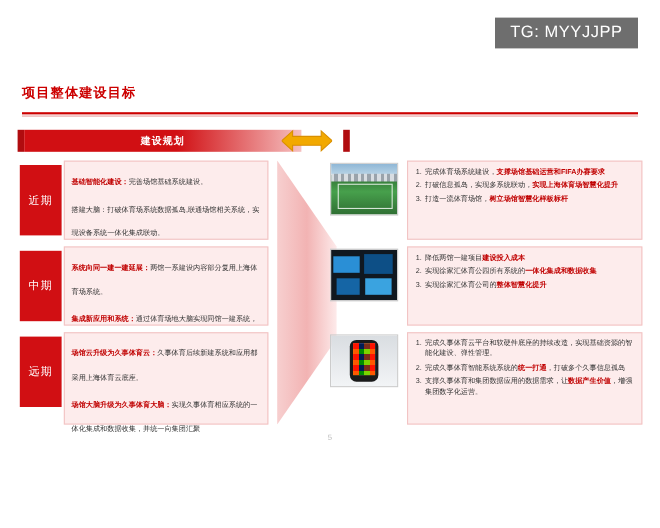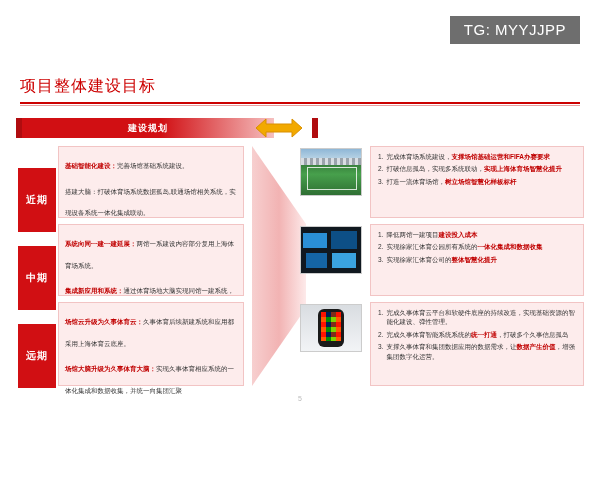--- a/index.html
+++ b/index.html
@@ -40,22 +40,22 @@
   
   .slide {
     position: absolute;
     left: 0; top: 60px;
     width: 600px; height: 348px;
     background: #ffffff;
   }
   .slide-title {
     position: absolute;
     left: 20px; top: 16px;
-    font-size: 16px;
-    font-weight: normal;
+    font-size: 12px;
+    font-weight: bold;
     color: #cc0000;
     letter-spacing: 1px;
   }
   .title-rule {
     position: absolute;
     left: 20px; top: 42px;
     width: 560px; height: 2px;
     background: #cc0000;
   }
   .title-rule-thin {
@@ -99,26 +99,25 @@
     width: 46px; height: 24px;
   }
   
   .stage {
     position: absolute;
     left: 18px;
     width: 38px;
     background: #d10f13;
     color: #ffffff;
     font-size: 10px;
-    font-weight: bold;
+    font-weight: normal;
     display: flex;
     align-items: center;
     justify-content: center;
     letter-spacing: 1px;
-    margin-top: 18px;
   }
   .stage.s1 { top: 90px; height: 64px; }
   .stage.s2 { top: 168px; height: 64px; }
   .stage.s3 { top: 246px; height: 64px; }
 
   
   .lbox {
     position: absolute;
     left: 58px;
     width: 186px;

